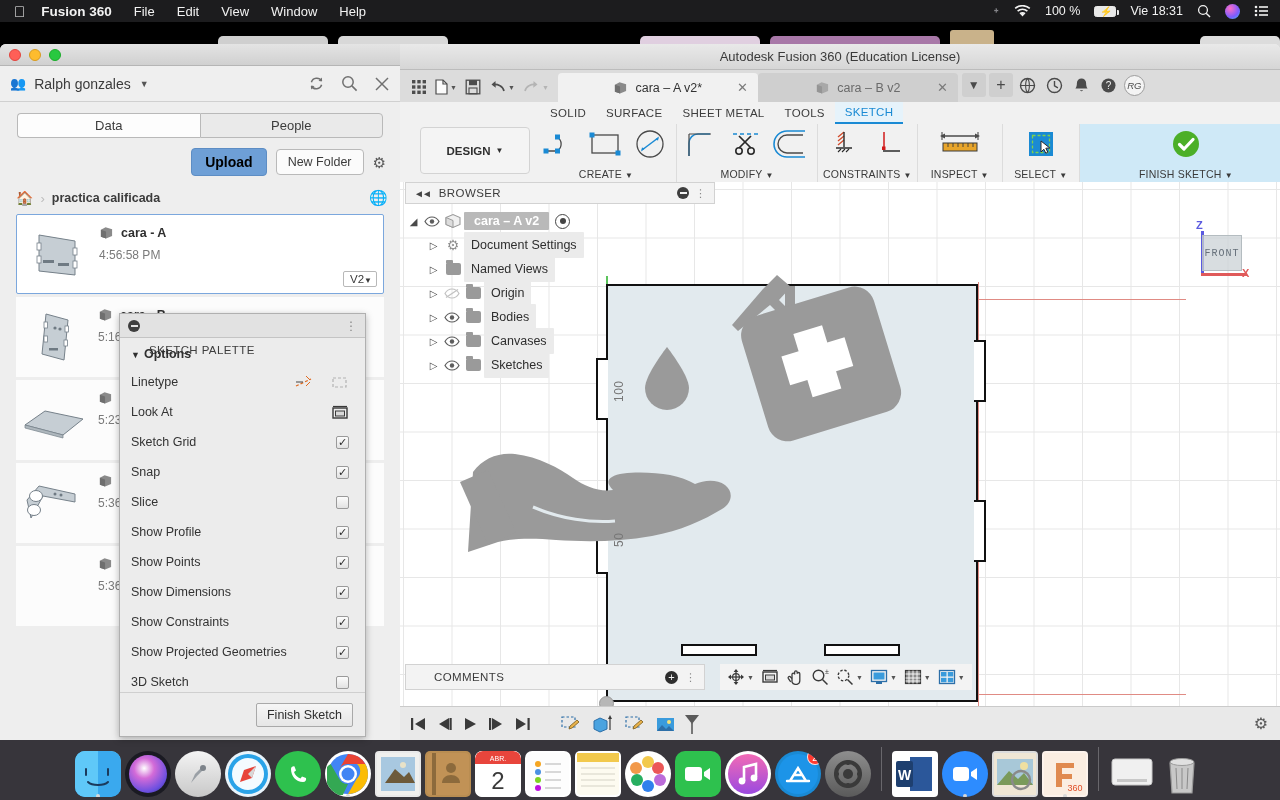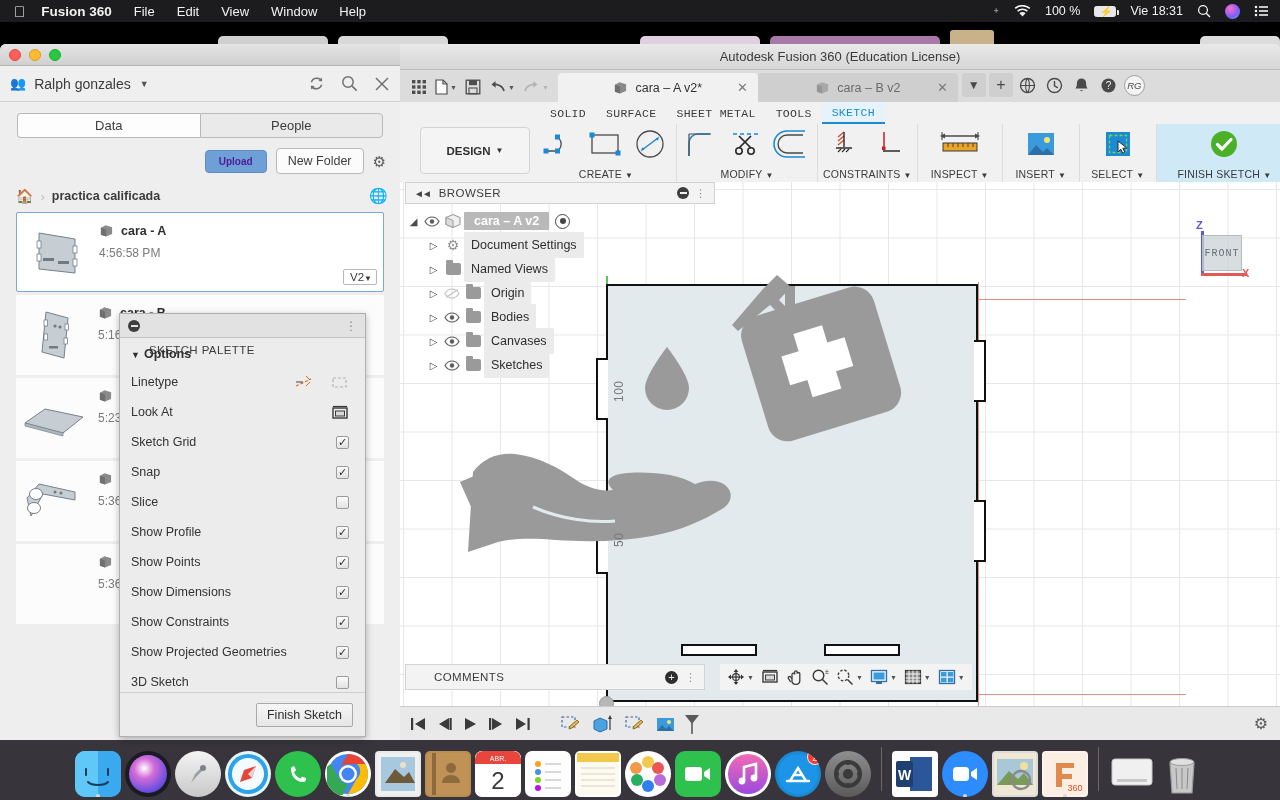--- a/index.html
+++ b/index.html
@@ -69,21 +69,21 @@
   .tabbtn {
     flex: 1; height: 25px; border: 1px solid #b9b9b9; font-size: 13px; color: #3c3c3c;
     display: flex; align-items: center; justify-content: center; background: #eaeaea;
   }
   .tabbtn.active { background: #fdfdfd; }
   .tabbtn.left { border-radius: 4px 0 0 4px; border-right: none; }
   .tabbtn.right { border-radius: 0 4px 4px 0; }
 
   .uprow { display: flex; align-items: center; justify-content: flex-end; gap: 9px; padding: 10px 14px 0 0; }
   .btn-upload {
-    background: #6e9fd6; color: #4c1d95; font-weight: bold; font-size: 10px;
+    background: #6e9fd6; color: #000000; font-weight: bold; font-size: 14px;
     border-radius: 4px; padding: 5px 13px; border: 1px solid #5d8dc4;
   }
   .btn-newfolder {
     background: #fbfbfb; color: #3c3c3c; font-size: 12.5px;
     border-radius: 4px; padding: 5px 11px; border: 1px solid #b9b9b9;
   }
   .gear-sm { color: #5a5a5a; font-size: 15px; line-height: 1; }
 
   .crumbrow { display: flex; align-items: center; padding: 13px 12px 7px 16px; }
   .crumbrow .home { color: #4a4a4a; font-size: 14px; }
@@ -173,21 +173,21 @@
   .tabextra .ic { width: 24px; display: flex; align-items: center; justify-content: center; font-size: 15px; color: #4a4a4a;}
   .avatar {
     width: 21px; height: 21px; border-radius: 50%; border: 1px solid #9d9d9d; background: #f4f4f4;
     display: flex; align-items: center; justify-content: center; font-size: 9.5px; color: #4a4a4a; font-style: italic;
   }
 
   
   .ribbon { height: 80px; background: #f1f1f1; display: flex; position: relative; }
   .rb-tabs {
     position: absolute; left: 0; top: 0; width: 880px; height: 22px; display: flex; align-items: flex-start;
-    font-size: 11.5px; color: #3c3c3c; letter-spacing: .3px; font-family: Liberation Mono, monospace;
+    font-size: 11.5px; color: #3c3c3c; letter-spacing: .3px;
   }
   .rb-tab { padding: 0 10px; height: 22px; display: flex; align-items: center; }
   .rb-tab.sel { color: #1a8ad4; border-bottom: 2.5px solid #1a8ad4; background: #e6f3fb; font-weight: normal;}
   .rb-body { position: absolute; top: 22px; left: 12px; width: 880px; height: 58px; display: flex; align-items: stretch; }
   .design-box {
     width: 110px; margin: 3px 6px 8px 8px; border: 1px solid #d3d3d3; border-radius: 4px;
     background: #f4f4f4; display: flex; align-items: center; justify-content: center;
     font-size: 11.5px; font-weight: bold; color: #2f2f2f;
   }
   .rb-group { display: flex; flex-direction: column; justify-content: space-between; padding: 1px 5px 2px 5px; position: relative; }
@@ -867,32 +867,20 @@
                     <line x1="26" y1="14" x2="26" y2="18"></line>
                     <line x1="31" y1="14" x2="31" y2="18"></line>
                     <line x1="36" y1="14" x2="36" y2="18"></line>
                   </g>
                 </svg>
             </div>
           </div>
           <div class="rb-label"><span>INSPECT</span> <span style="font-size:8px">▼</span></div>
         </div>
 
-        <div class="rb-group bordered">
-          <div class="rb-icons" style="justify-content:center;width:66px">
-            <div class="rb-ico">
-              <svg width="34" height="30" viewBox="0 0 34 30">
-                  <rect x="4" y="4" width="26" height="22" fill="#3a9bdc"></rect>
-                  <circle cx="23" cy="11" r="3" fill="#f6e27a"></circle>
-                  <path d="M4 26l8-10 7 7 4-4 7 7z" fill="#2d6fa8"></path>
-                </svg>
-            </div>
-          </div>
-          <div class="rb-label"><span>INSERT</span> <span style="font-size:8px">▼</span></div>
-        </div>
 
         <div class="rb-group bordered">
           <div class="rb-icons" style="justify-content:center;width:66px">
             <div class="rb-ico">
               <svg width="34" height="30" viewBox="0 0 34 30">
                   <rect x="5" y="3" width="24" height="24" fill="#1a8ad4"></rect>
                   <rect x="8.5" y="6.5" width="17" height="17" fill="none" stroke="#7fd14c" stroke-width="1.3" stroke-dasharray="3 2"></rect>
                   <path d="M17 12v11l2.8-2.8 2 4 2-1-2-4 4-.2z" fill="#fff" stroke="#2a2a2a" stroke-width="1"></path>
                 </svg>
             </div>

